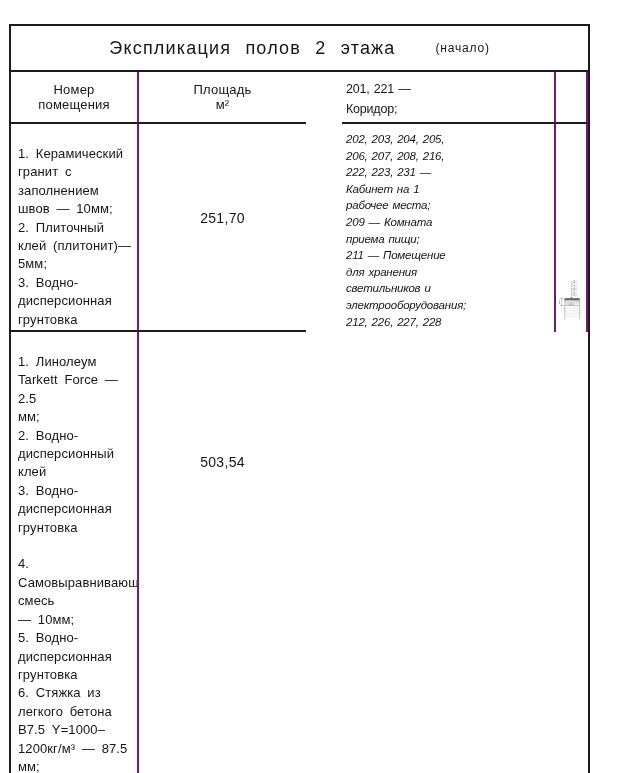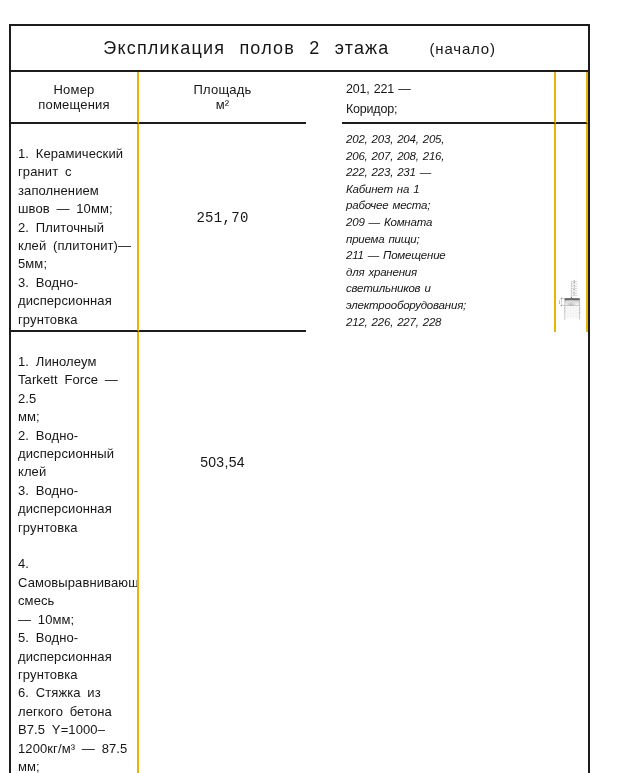--- a/index.html
+++ b/index.html
@@ -7,27 +7,27 @@
   .sheet{position:absolute;inset:0;background:#fff;}
   .table{
     position:absolute;left:9px;top:24px;width:581px;height:757px;
     box-sizing:border-box;border:2px solid #1c1c1c;border-bottom-width:3px;
     display:grid;
     grid-template-columns:128px 167px 250px 1fr;
     grid-template-rows:46px 52px 208px 1fr;
     background:#fff;
   }
   .cell{box-sizing:border-box;overflow:hidden;}
-  .br{border-right:2px solid #eab308;}
+  .br{border-right:2px solid #701a75;}
   .bb{border-bottom:2px solid #1c1c1c;}
   .title-row{
     grid-column:1/-1;display:flex;align-items:center;justify-content:center;gap:40px;
   }
   .title-main{font-size:18px;letter-spacing:1.2px;word-spacing:8px;}
-  .title-suffix{font-size:15px;letter-spacing:0.8px;text-align:right;}
+  .title-suffix{font-size:12px;letter-spacing:0.8px;text-align:right;}
   .head{
     display:flex;align-items:center;justify-content:center;text-align:center;
     font-size:13px;line-height:15px;white-space:pre-line;letter-spacing:0.2px;word-spacing:2px;
   }
   .cell-rooms{
     font-size:11.5px;letter-spacing:-0.2px;word-spacing:1px;
     white-space:pre-line;padding:7px 1px 0 4px;margin-left:36px;
   }
   .cell-rooms.r1{line-height:20px;font-size:12.5px;}
   .cell-rooms.r2{line-height:16.6px;font-style:italic;}
@@ -36,21 +36,21 @@
     white-space:pre-line;padding:21px 2px 0 7px;line-height:18.4px;
   }
   .cell-scheme{display:flex;justify-content:center;align-items:flex-start;}
   .cell-scheme svg{display:block;}
   .svg-r1{margin-top:4px;}
   .svg-r2{margin-top:58px;}
   .cell-area{
     display:flex;justify-content:center;align-items:flex-start;
     font-size:14px;letter-spacing:0.3px;
   }
-  .cell-area.r1{padding-top:86px;font-family:Liberation Mono, monospace;}
+  .cell-area.r1{padding-top:86px;}
   .cell-area.r2{padding-top:122px;}
   .diag-line{stroke:#161616;stroke-width:1.1;fill:none;}
   .diag-thin{stroke:#161616;stroke-width:1;fill:none;}
   .diag-num{font-size:12px;fill:#161616;text-anchor:middle;font-family:"Liberation Sans",sans-serif;}
   .diag-dim{font-size:12.5px;fill:#161616;text-anchor:middle;font-family:"Liberation Sans",sans-serif;}
 </style>
 </head>
 <body>
 
 <div class="sheet">

